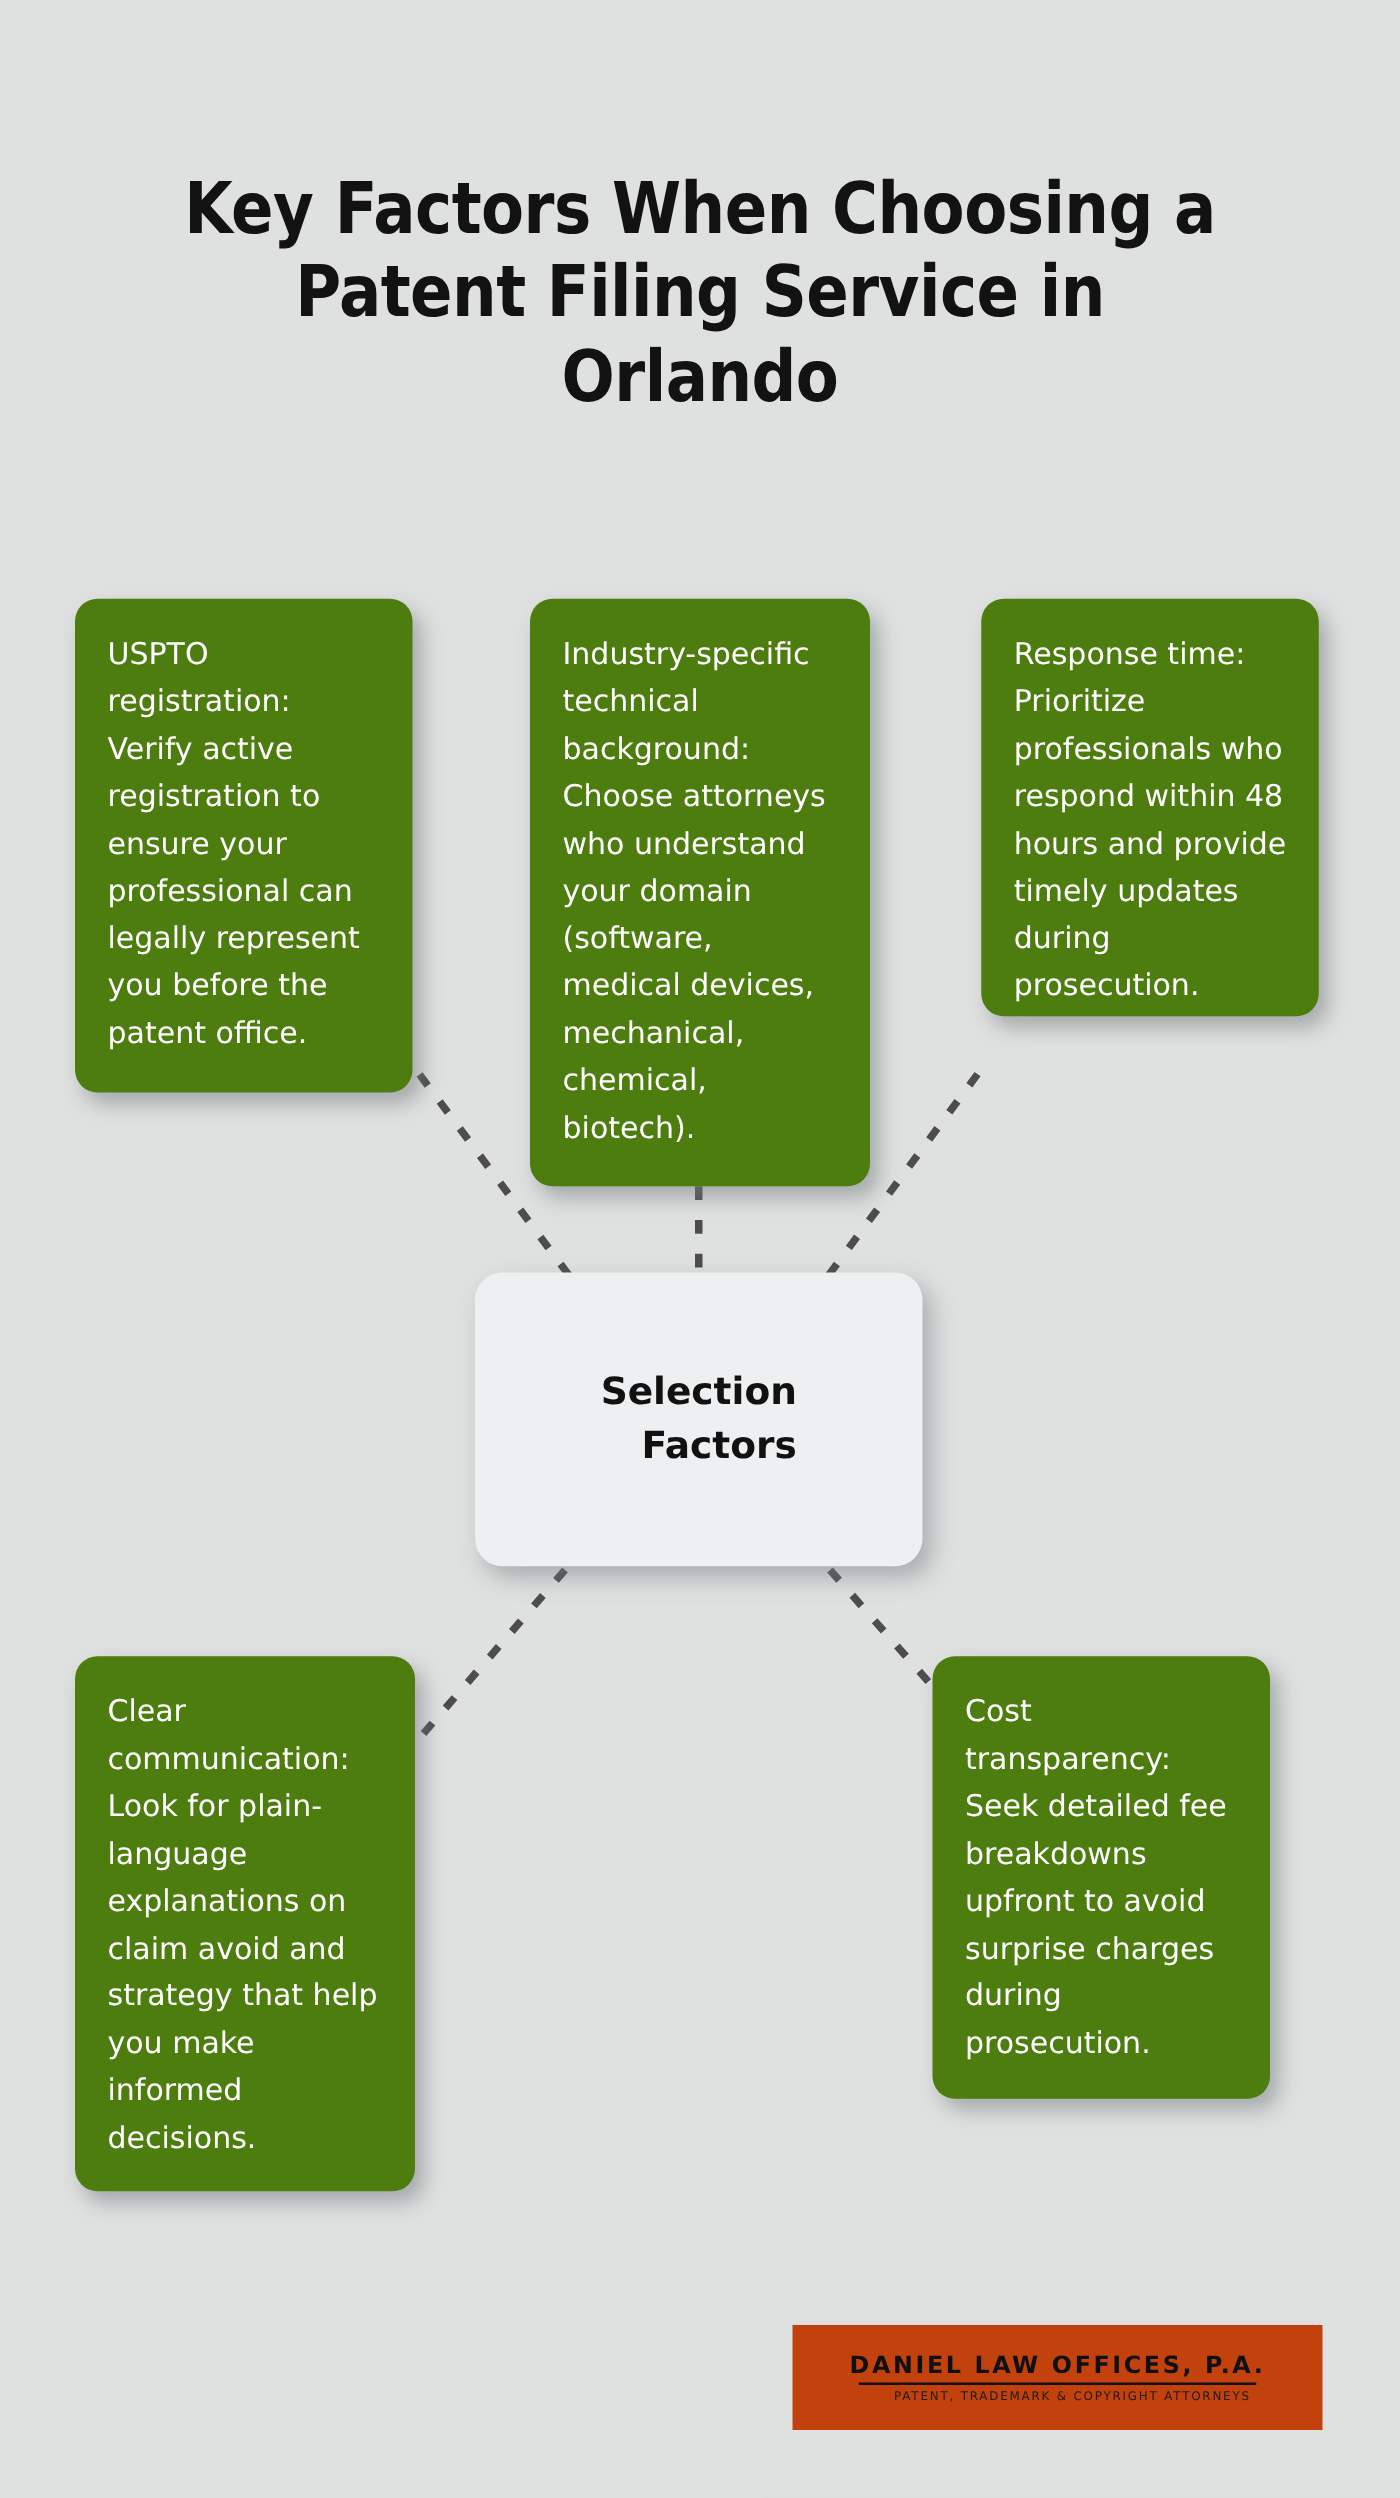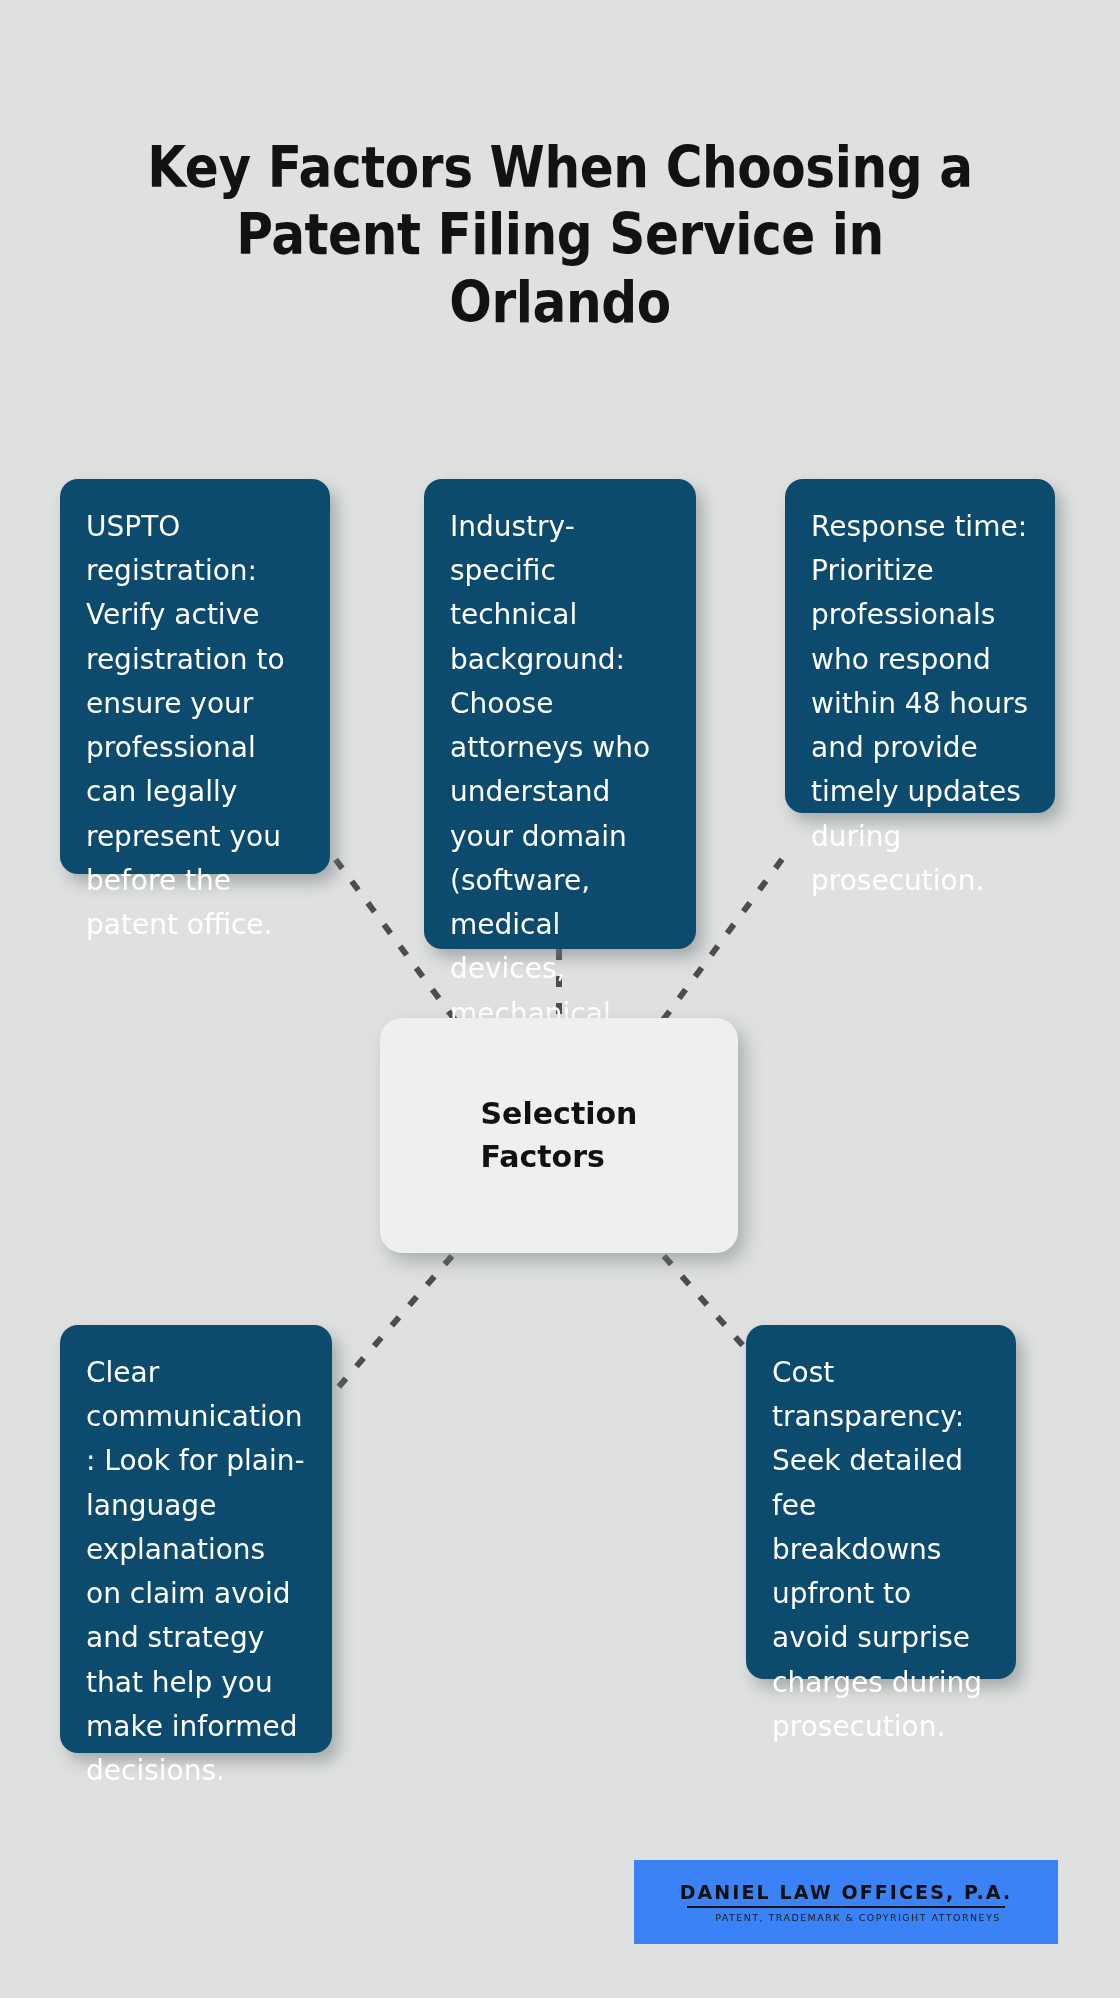--- a/index.html
+++ b/index.html
@@ -40,25 +40,25 @@
     top: 0;
     width: 1120px;
     height: 1998px;
     pointer-events: none;
   }
 
   
   .card {
     position: absolute;
     box-sizing: border-box;
-    background: #0c4a6e;
+    background: #4d7c0f;
     border-radius: 18px;
     color: #ffffff;
     font-family: "DejaVu Sans", sans-serif;
-    font-size: 28px;
+    font-size: 24px;
     line-height: 1.58;
     padding: 26px 26px 8px 26px;
     box-shadow: 7px 9px 16px rgba(120, 125, 130, 0.55);
     word-wrap: break-word;
   }
 
   #card-uspto      { left: 60px;  top: 479px;  width: 270px; height: 395px; }
   #card-industry   { left: 424px; top: 479px;  width: 272px; height: 470px; }
   #card-response   { left: 785px; top: 479px;  width: 270px; height: 334px; }
   #card-clear      { left: 60px;  top: 1325px; width: 272px; height: 428px; }
@@ -78,32 +78,32 @@
     display: flex;
     align-items: center;
     justify-content: center;
   }
   .hub-label {
     font-family: "DejaVu Sans", sans-serif;
     font-weight: bold;
     font-size: 30px;
     line-height: 1.42;
     color: #111111;
-    text-align: left;
+    text-align: right;
     white-space: pre-line;
   }
 
   
   .logo-box {
     position: absolute;
     left: 634px;
     top: 1860px;
     width: 424px;
     height: 84px;
-    background: #3b82f6;
+    background: #c2410c;
     display: flex;
     flex-direction: column;
     align-items: center;
     justify-content: center;
   }
   .logo-main {
     font-family: "DejaVu Sans", sans-serif;
     font-weight: bold;
     font-size: 19px;
     letter-spacing: 2.1px;

